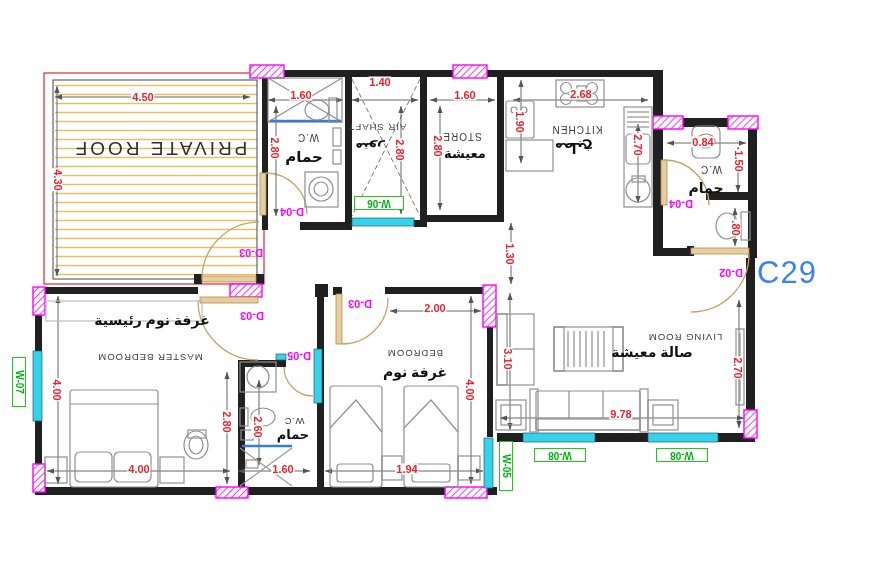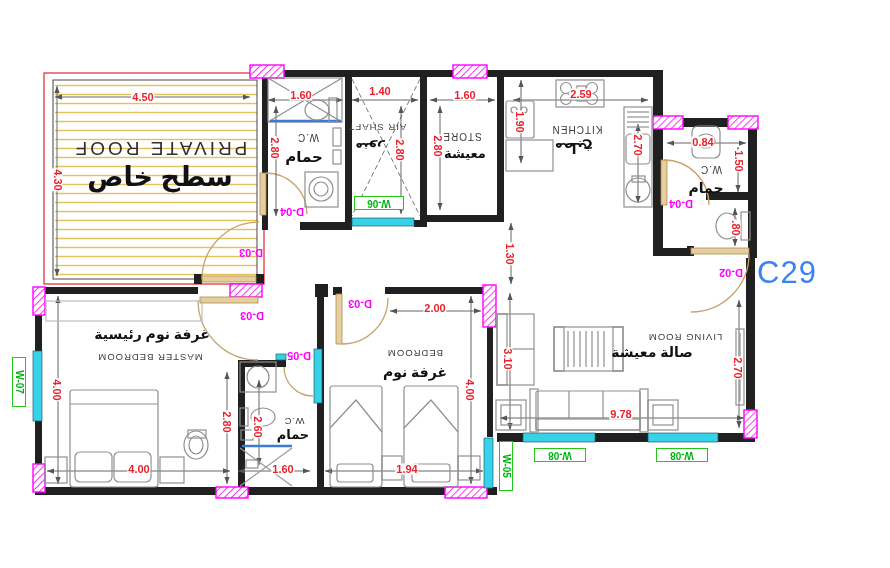--- a/index.html
+++ b/index.html
@@ -254,56 +254,55 @@
     <line x1="604" y1="331" x2="604" y2="367"></line>
     <rect x="736" y="329" width="8" height="76"></rect>
     <line x1="740" y1="333" x2="740" y2="401"></line>
   </g>
 </svg>
 
 <span class="lb dim" style="left:143px;top:97px">4.50</span>
 <span class="lb dim r90" style="left:57px;top:180px">4.30</span>
 <span class="lb dim" style="left:301px;top:95px">1.60</span>
 <span class="lb dim r90" style="left:274px;top:148px">2.80</span>
-<span class="lb dim" style="left:380px;top:91px">1.40</span>
+<span class="lb dim" style="left:380px;top:82px">1.40</span>
 <span class="lb dim r90" style="left:399px;top:150px">2.80</span>
 <span class="lb dim" style="left:465px;top:95px">1.60</span>
 <span class="lb dim r90" style="left:437px;top:146px">2.80</span>
-<span class="lb dim" style="left:581px;top:94px">2.59</span>
+<span class="lb dim" style="left:581px;top:94px">2.68</span>
 <span class="lb dim r90" style="left:519px;top:122px">1.90</span>
 <span class="lb dim r90" style="left:637px;top:145px">2.70</span>
 <span class="lb dim" style="left:703px;top:142px">0.84</span>
 <span class="lb dim r90" style="left:738px;top:161px">1.50</span>
 <span class="lb dim r90" style="left:735px;top:228px">.80</span>
 <span class="lb dim r90" style="left:509px;top:254px">1.30</span>
 <span class="lb dim" style="left:435px;top:308px">2.00</span>
 <span class="lb dim r90" style="left:469px;top:390px">4.00</span>
 <span class="lb dim" style="left:407px;top:469px">1.94</span>
 <span class="lb dim r90" style="left:56px;top:390px">4.00</span>
 <span class="lb dim" style="left:139px;top:469px">4.00</span>
 <span class="lb dim r90" style="left:226px;top:422px">2.80</span>
 <span class="lb dim r90" style="left:257px;top:427px">2.60</span>
 <span class="lb dim" style="left:283px;top:469px">1.60</span>
 <span class="lb dim r90" style="left:507px;top:359px">3.10</span>
 <span class="lb dim r90" style="left:737px;top:368px">2.70</span>
 <span class="lb dim" style="left:621px;top:414px">9.78</span>
 
 <span class="lb roof-en r180" style="left:160px;top:148px">PRIVATE ROOF</span>
-<span class="lb roof-ar" style="left:160px;top:177px">سطح خاص</span>
 <span class="lb room-en r180" style="left:308px;top:137px;font-size:10px">W.C</span>
 <span class="lb room-ar" style="left:304px;top:156px;font-size:15px">حمام</span>
 <span class="lb room-en r180" style="left:377px;top:127px">AIR SHAFT</span>
 <span class="lb room-ar r180" style="left:370px;top:147px;font-size:13px">منور</span>
 <span class="lb room-en r180" style="left:462px;top:136px;font-size:10px">STORE</span>
 <span class="lb room-ar" style="left:465px;top:153px;font-size:13px">معيشة</span>
 <span class="lb room-en r180" style="left:577px;top:129px;font-size:10px">KITCHEN</span>
 <span class="lb room-ar r180" style="left:574px;top:148px">مطبخ</span>
 <span class="lb room-en r180" style="left:711px;top:169px;font-size:10px">W.C</span>
 <span class="lb room-ar" style="left:706px;top:188px">حمام</span>
-<span class="lb room-ar" style="left:152px;top:334px">غرفة نوم رئيسية</span>
+<span class="lb room-ar" style="left:152px;top:320px">غرفة نوم رئيسية</span>
 <span class="lb room-en r180" style="left:150px;top:357px">MASTER BEDROOM</span>
 <span class="lb room-en r180" style="left:294px;top:421px">W.C</span>
 <span class="lb room-ar" style="left:293px;top:434px;font-size:13px">حمام</span>
 <span class="lb room-en r180" style="left:415px;top:353px">BEDROOM</span>
 <span class="lb room-ar" style="left:415px;top:372px">غرفة نوم</span>
 <span class="lb room-en r180" style="left:685px;top:337px">LIVING ROOM</span>
 <span class="lb room-ar" style="left:652px;top:352px">صالة معيشة</span>
 
 <span class="lb door r180" style="left:251px;top:252px">D-03</span>
 <span class="lb door r180" style="left:252px;top:315px">D-03</span>

